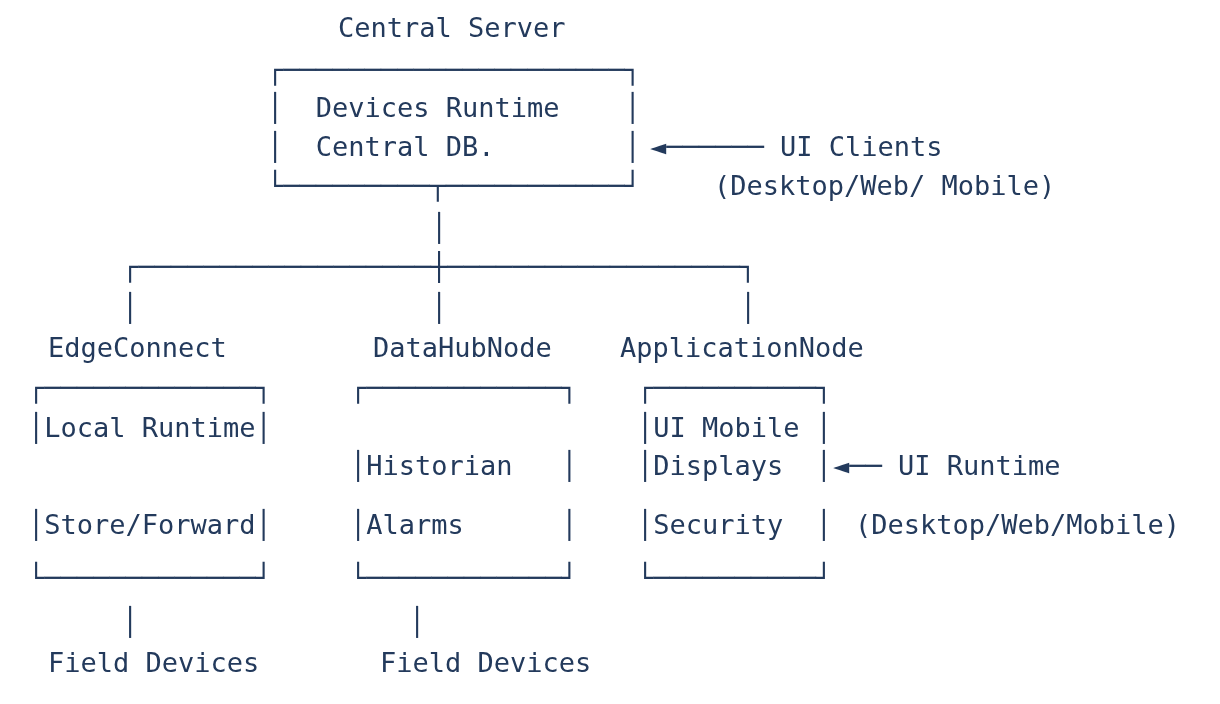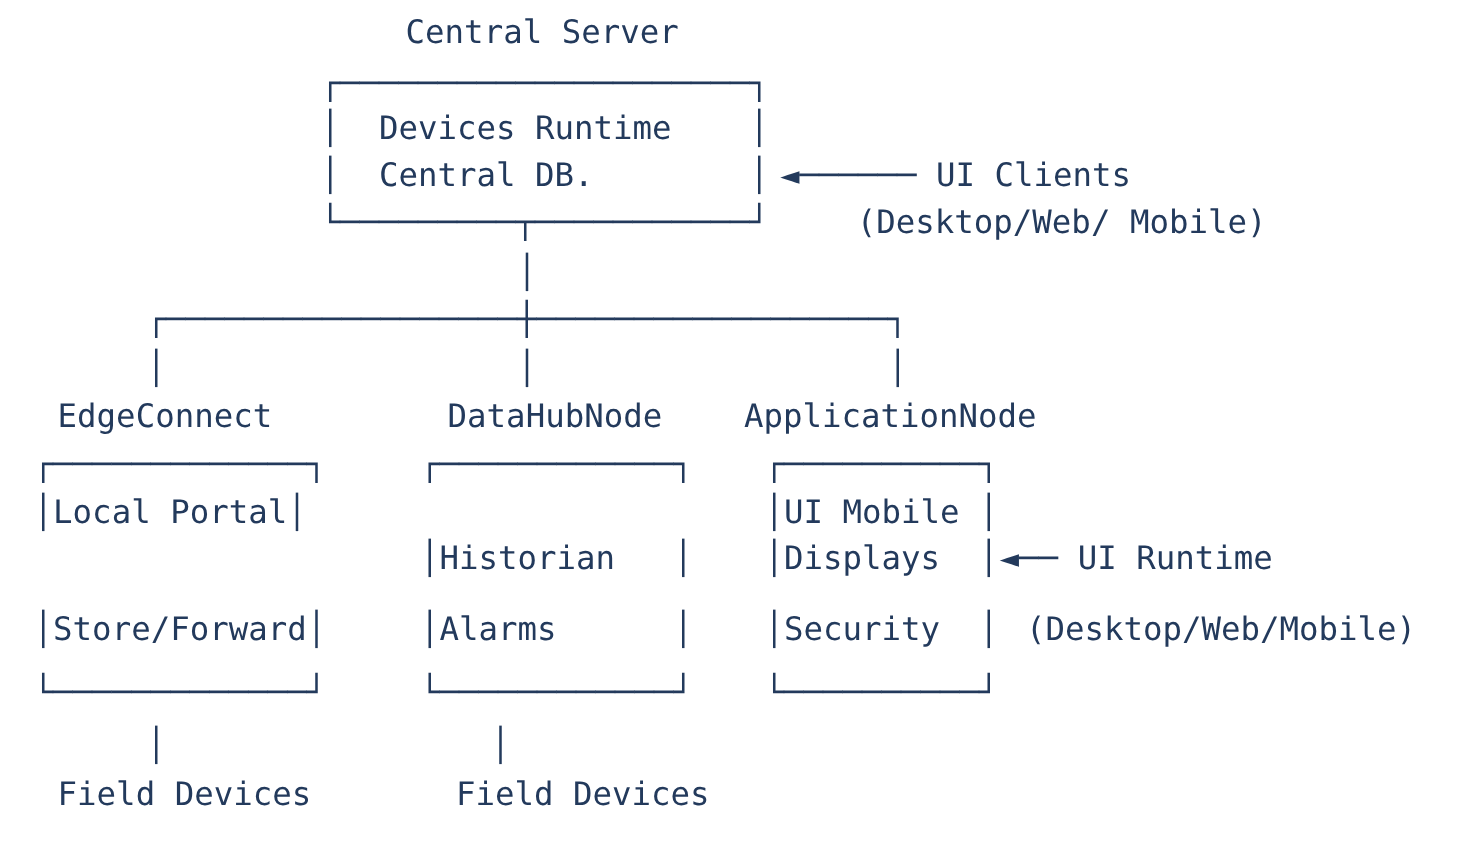--- a/index.html
+++ b/index.html
@@ -42,21 +42,21 @@
   <pre class="seg" style="left:740px; top:288px">│</pre>
 
   <pre class="seg" style="left:48px;  top:328px">EdgeConnect</pre>
   <pre class="seg" style="left:373px; top:328px">DataHubNode</pre>
   <pre class="seg" style="left:620px; top:328px">ApplicationNode</pre>
 
   <pre class="seg" style="left:28px;  top:368px">┌─────────────┐</pre>
   <pre class="seg" style="left:350px; top:368px">┌────────────┐</pre>
   <pre class="seg" style="left:637px; top:368px">┌──────────┐</pre>
 
-  <pre class="seg" style="left:28px;  top:408px">│Local Portal│</pre>
+  <pre class="seg" style="left:28px;  top:408px">│Local Runtime│</pre>
   <pre class="seg" style="left:637px; top:408px">│UI Mobile │</pre>
 
   <pre class="seg" style="left:637px; top:446px">│Displays  │</pre>
   <pre class="seg" style="left:350px; top:446px">│Historian   │</pre>
   <pre class="seg" style="left:833px; top:446px">◄── UI Runtime</pre>
 
   <pre class="seg" style="left:28px;  top:505px">│Store/Forward│</pre>
   <pre class="seg" style="left:350px; top:505px">│Alarms      │</pre>
   <pre class="seg" style="left:637px; top:505px">│Security  │</pre>
   <pre class="seg" style="left:855px; top:505px">(Desktop/Web/Mobile)</pre>

